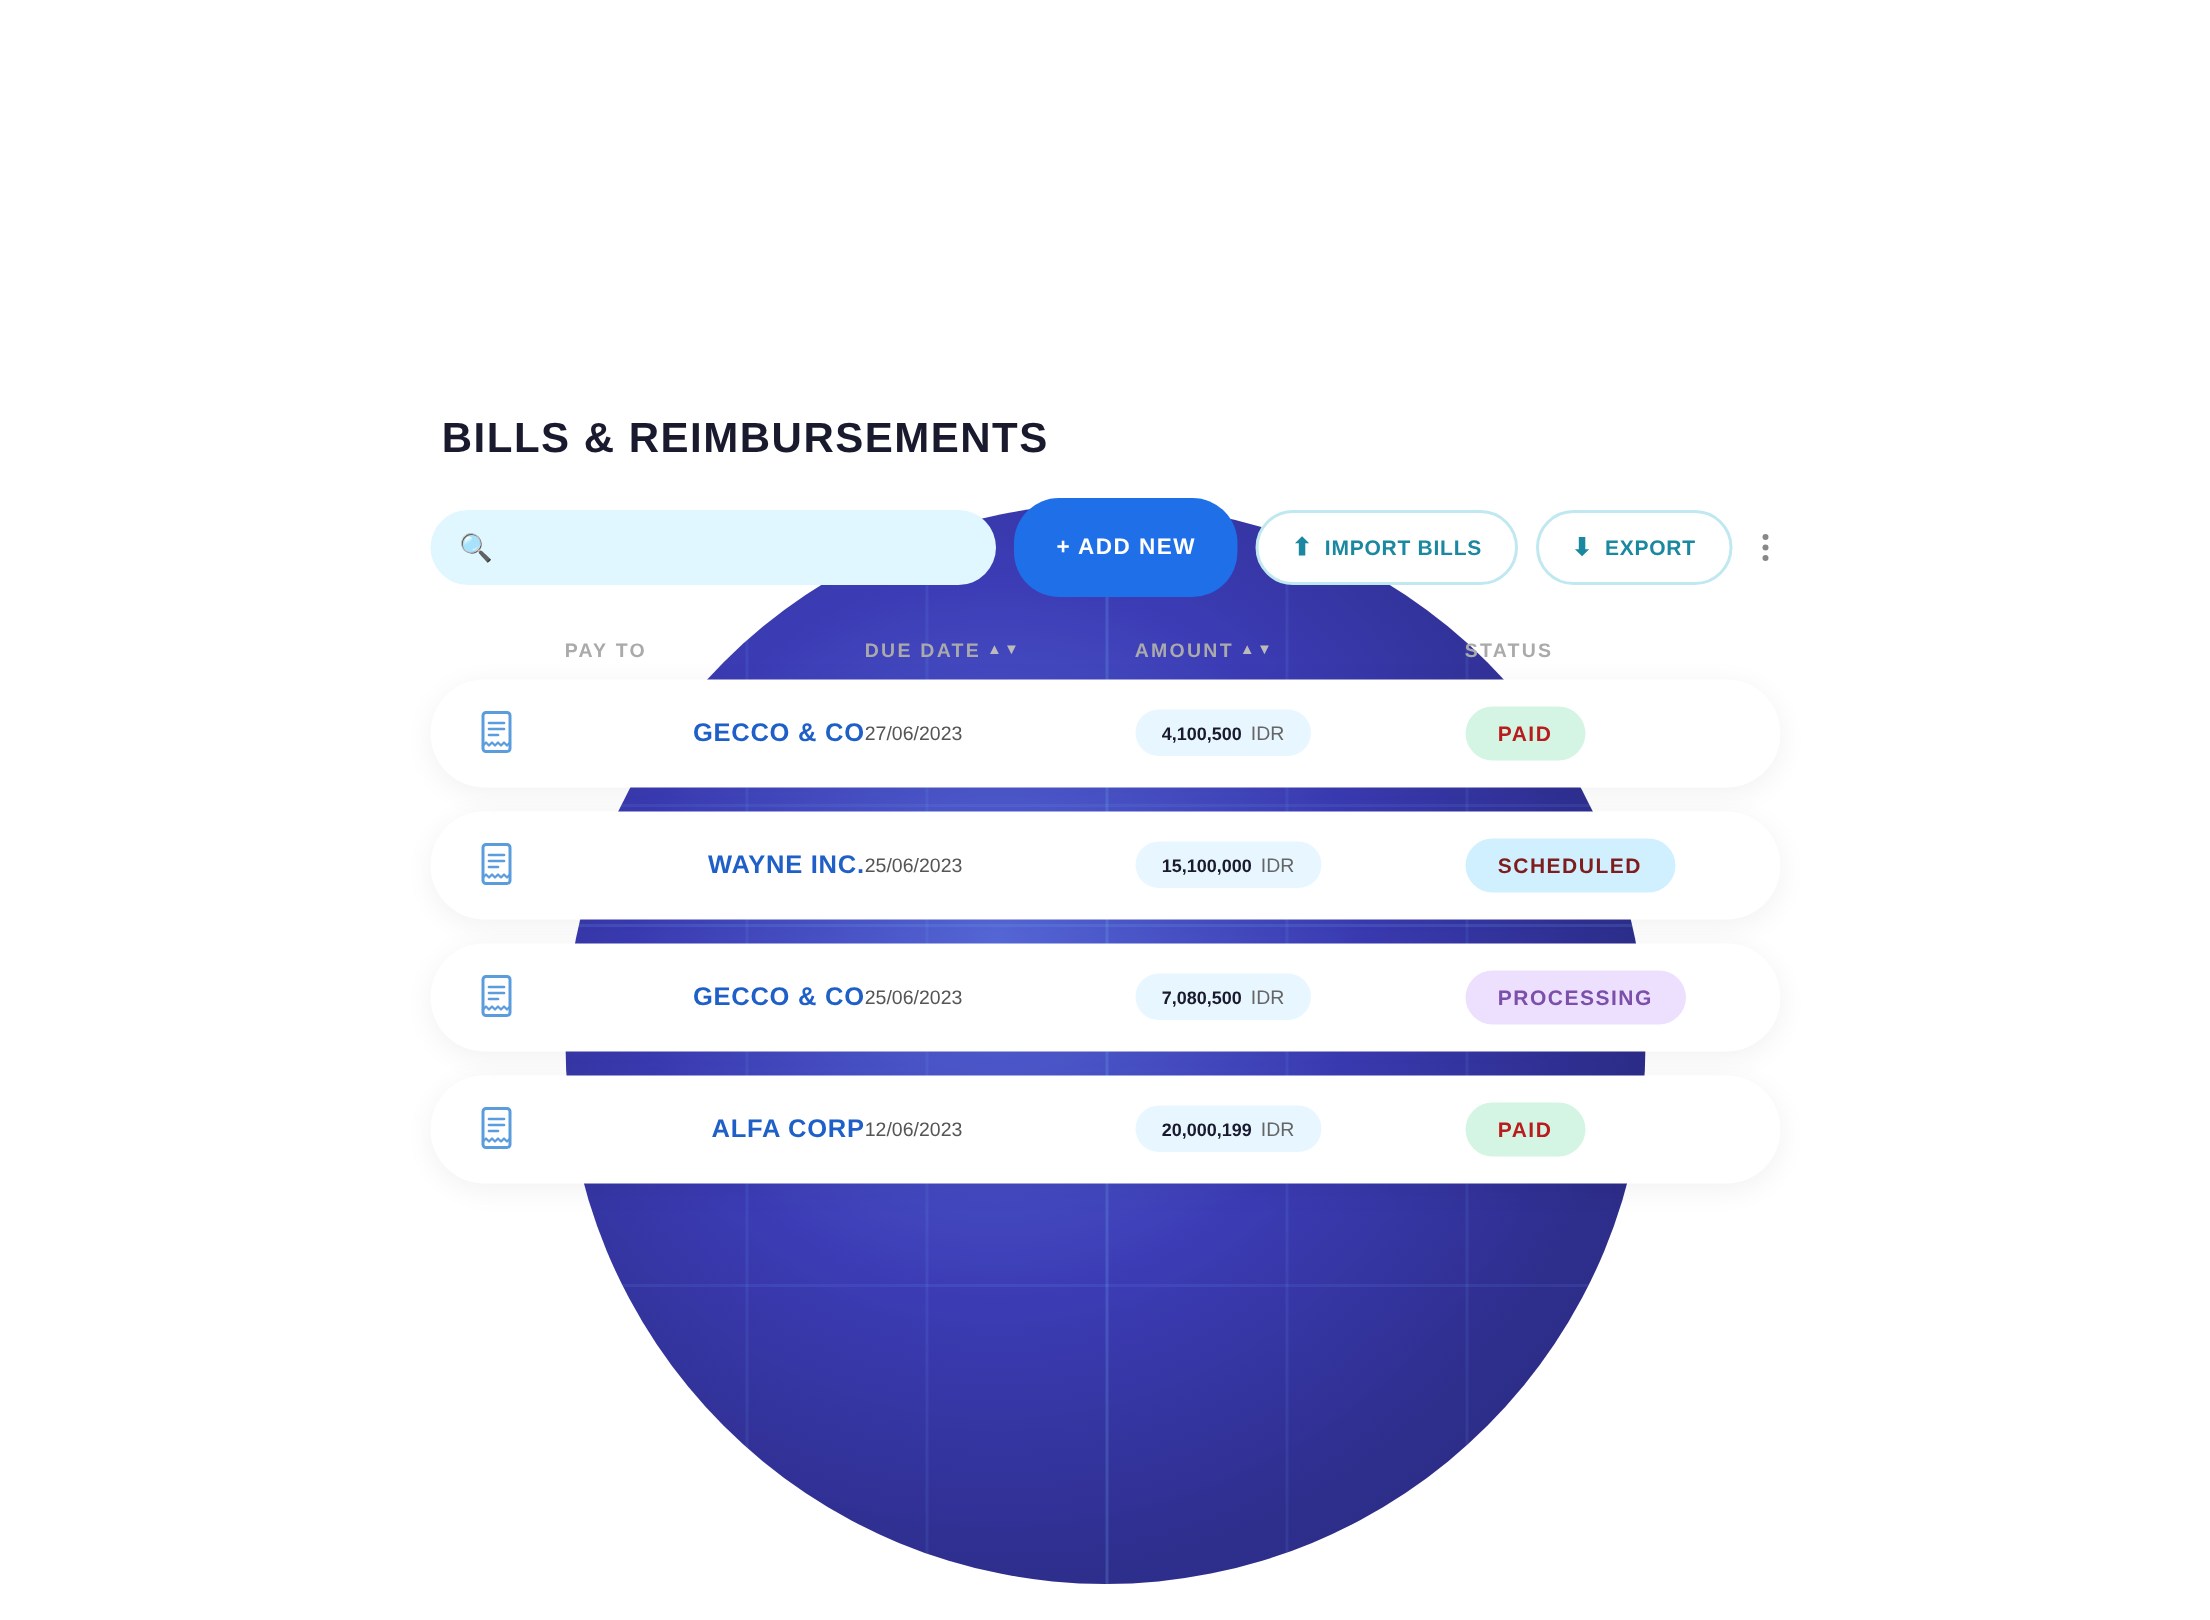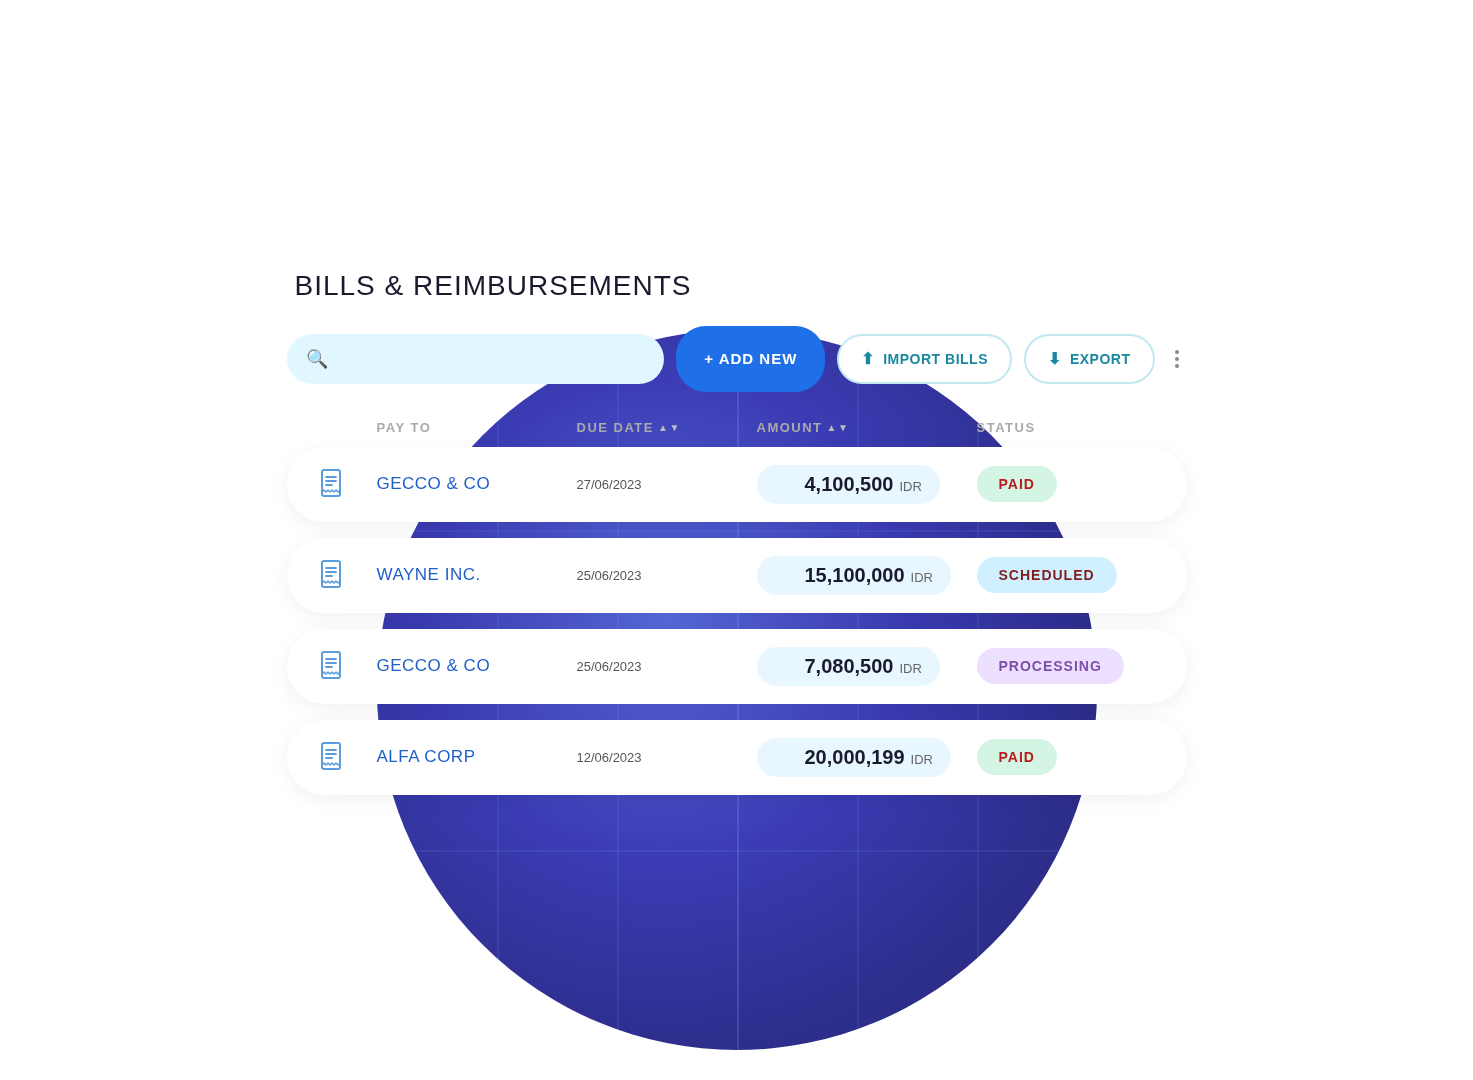--- a/index.html
+++ b/index.html
@@ -70,21 +70,21 @@
 
     .content {
       position: relative;
       z-index: 1;
       width: 900px;
     }
 
     
     .page-title {
       font-size: 28px;
-      font-weight: 400;
+      font-weight: 700;
       color: #1a1a2e;
       letter-spacing: 1px;
       margin-bottom: 24px;
       padding-left: 8px;
     }
 
     
     .toolbar {
       display: flex;
       align-items: center;
@@ -225,45 +225,45 @@
     }
 
     
     .bill-icon svg {
       width: 32px;
       height: 32px;
     }
 
     .bill-name {
       font-size: 17px;
-      font-weight: 400;
+      font-weight: 700;
       color: #1e5fc8;
       letter-spacing: 0.5px;
+      text-align: right;
     }
 
     .bill-date {
       font-size: 13px;
       color: #555;
     }
 
     .bill-amount-cell {
       background: #e8f7ff;
       border-radius: 20px;
       padding: 8px 18px;
       display: inline-flex;
       align-items: baseline;
       gap: 6px;
       width: fit-content;
     }
 
     .bill-amount {
-      font-size: 20px;
+      font-size: 12px;
       font-weight: 800;
       color: #1a1a2e;
-      margin-left: 30px;
     }
 
     .bill-currency {
       font-size: 13px;
       color: #666;
       font-weight: 400;
     }
 
     .status-badge {
       border-radius: 30px;

